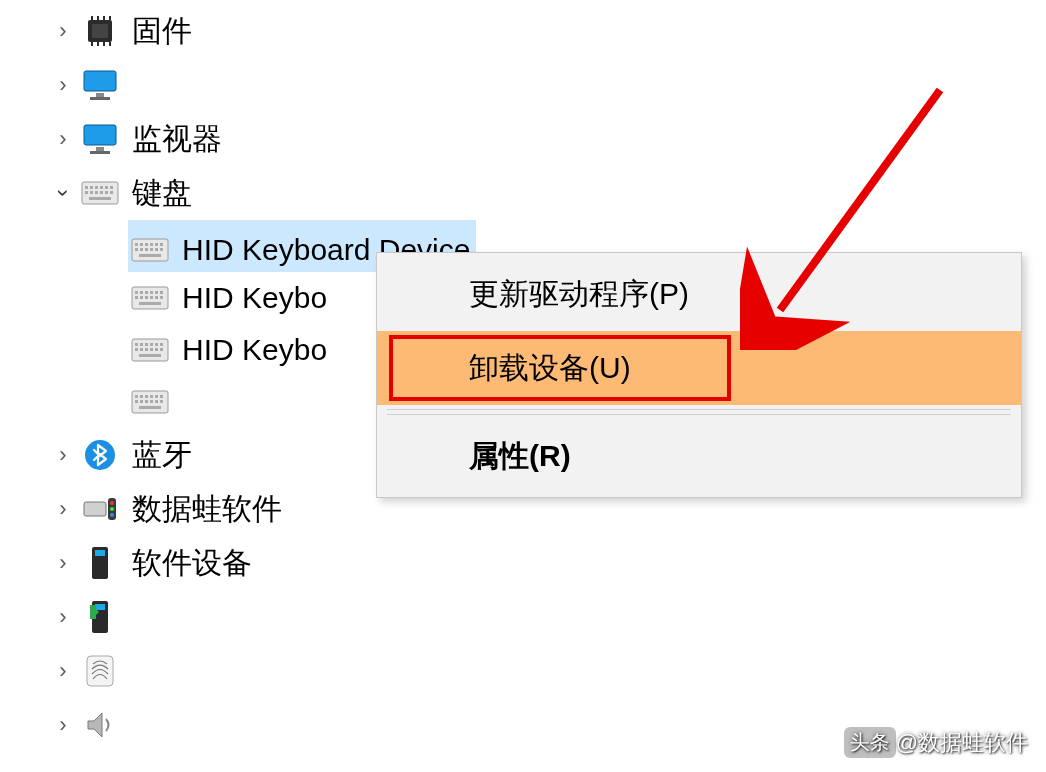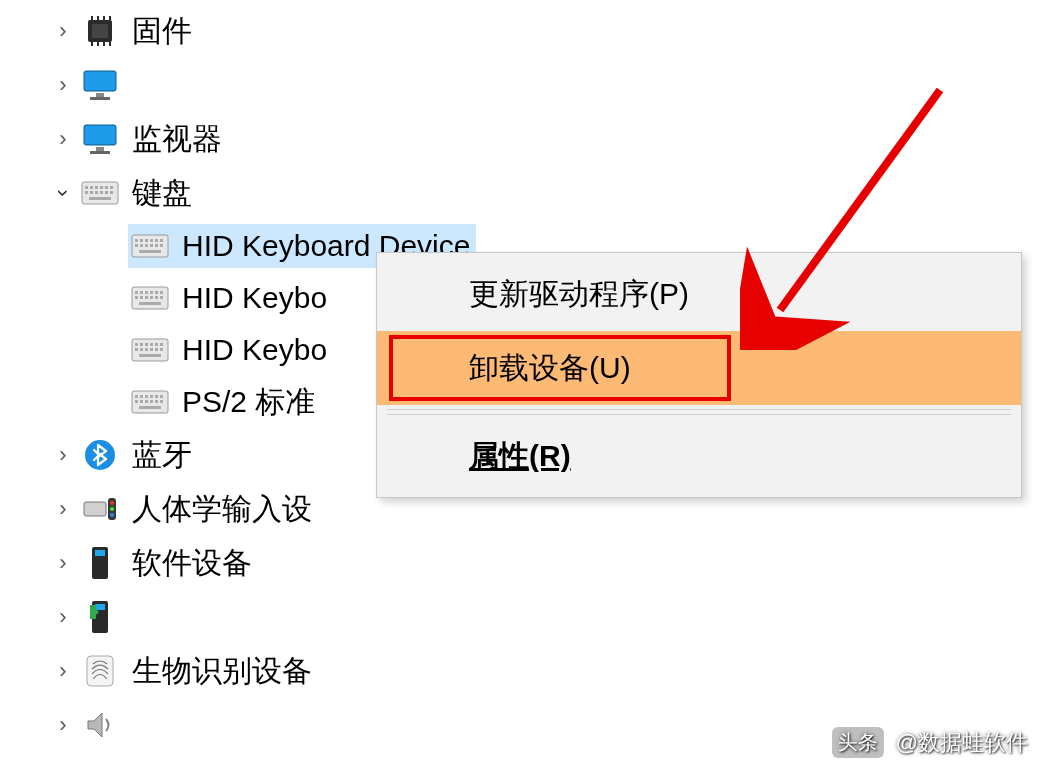--- a/index.html
+++ b/index.html
@@ -44,41 +44,41 @@
   .child {
     margin-left: 80px;
   }
   .child .row {
     height: 52px;
   }
   .sel {
     background: #cce8ff;
     display: inline-flex;
     align-items: center;
-    padding: 2px 6px 2px 0;
+    padding: 10px 6px 2px 0;
   }
   
   .ctxmenu {
     position: absolute;
     left: 376px;
     top: 252px;
     width: 646px;
     background: #f2f2f2;
     border: 1px solid #c8c8c8;
     box-shadow: 4px 4px 8px rgba(0,0,0,.18);
     padding: 4px 0;
   }
   .ctxitem {
     height: 74px;
     display: flex;
     align-items: center;
     padding-left: 92px;
     font-size: 30px;
   }
-  .ctxitem.bold { font-weight: 700; text-decoration: underline; }
+  .ctxitem.bold { font-weight: 700; }
   .ctxitem.hl {
     background: #fdba74;
     position: relative;
   }
   .ctxitem.hl::after {
     content: "";
     position: absolute;
     left: 12px; right: 290px; top: 4px; bottom: 4px;
     border: 4px solid #e60000;
     pointer-events: none;
@@ -98,21 +98,21 @@
   
   .wm {
     position: absolute;
     right: 18px;
     bottom: 14px;
     font-size: 22px;
     color: #fff;
     text-shadow: 0 0 4px rgba(0,0,0,.6), 1px 1px 2px rgba(0,0,0,.8);
     display: flex;
     align-items: center;
-    gap: 12px;
+    gap: 0;
     padding-left: 12px;
   }
   .wm-badge {
     background: rgba(0,0,0,.25);
     border-radius: 6px;
     padding: 2px 6px;
     font-size: 20px;
   }
   
   svg.ic { display: block; }
@@ -277,21 +277,20 @@
               <rect x="4" y="10" width="3" height="3"></rect>
               <rect x="9" y="10" width="3" height="3"></rect>
               <rect x="14" y="10" width="3" height="3"></rect>
               <rect x="19" y="10" width="3" height="3"></rect>
               <rect x="24" y="10" width="3" height="3"></rect>
               <rect x="29" y="10" width="3" height="3"></rect>
               <rect x="8" y="16" width="22" height="3"></rect>
             </g>
           </svg>
       </span>
-      <span class="label">PS/2 标准</span>
     </div>
   </div>
 
   <div class="row">
     <span class="caret">›</span>
     <span class="icon-slot">
       <svg class="ic" width="32" height="32" viewBox="0 0 32 32">
           <circle cx="16" cy="16" r="15" fill="#1a8fe3"></circle>
           <path d="M14 6 L22 12 L14 18 L14 6 M14 14 L22 20 L14 26 L14 14 M10 11 L14 15 M10 21 L14 17" stroke="#fff" stroke-width="2.2" fill="none" stroke-linejoin="round" stroke-linecap="round"></path>
         </svg>
@@ -303,21 +302,21 @@
     <span class="caret">›</span>
     <span class="icon-slot">
       <svg class="ic" width="36" height="30" viewBox="0 0 36 30">
           <rect x="2" y="8" width="22" height="14" rx="2" fill="#d0d0d0" stroke="#777"></rect>
           <rect x="26" y="4" width="8" height="22" rx="3" fill="#3a3a3a"></rect>
           <circle cx="30" cy="9" r="2" fill="#e33"></circle>
           <circle cx="30" cy="15" r="2" fill="#3e3"></circle>
           <circle cx="30" cy="21" r="2" fill="#38e"></circle>
         </svg>
     </span>
-    <span class="label">人体学输入设</span>
+    <span class="label">数据蛙软件</span>
   </div>
 
   <div class="row">
     <span class="caret">›</span>
     <span class="icon-slot">
       <svg class="ic" width="22" height="36" viewBox="0 0 22 36">
           <rect x="3" y="2" width="16" height="32" rx="2" fill="#2a2a2a"></rect>
           <rect x="6" y="5" width="10" height="6" fill="#1ea8e8"></rect>
         </svg>
     </span>
@@ -341,21 +340,20 @@
       <svg class="ic" width="30" height="34" viewBox="0 0 30 34">
           <rect x="2" y="2" width="26" height="30" rx="4" fill="#f4f4f4" stroke="#aaa"></rect>
           <g stroke="#777" stroke-width="1.2" fill="none">
             <path d="M8 10 Q15 4 22 10"></path>
             <path d="M7 15 Q15 7 23 15"></path>
             <path d="M7 20 Q15 11 23 20"></path>
             <path d="M8 25 Q15 16 22 25"></path>
           </g>
         </svg>
     </span>
-    <span class="label">生物识别设备</span>
   </div>
 
   <div class="row">
     <span class="caret">›</span>
     <span class="icon-slot">
       <svg class="ic" width="30" height="32" viewBox="0 0 30 32">
           <path d="M3 12 h6 l8 -8 v24 l-8 -8 h-6 z" fill="#b8b8b8" stroke="#777"></path>
           <path d="M21 10 Q26 16 21 22" stroke="#888" stroke-width="2" fill="none"></path>
         </svg>
     </span>

